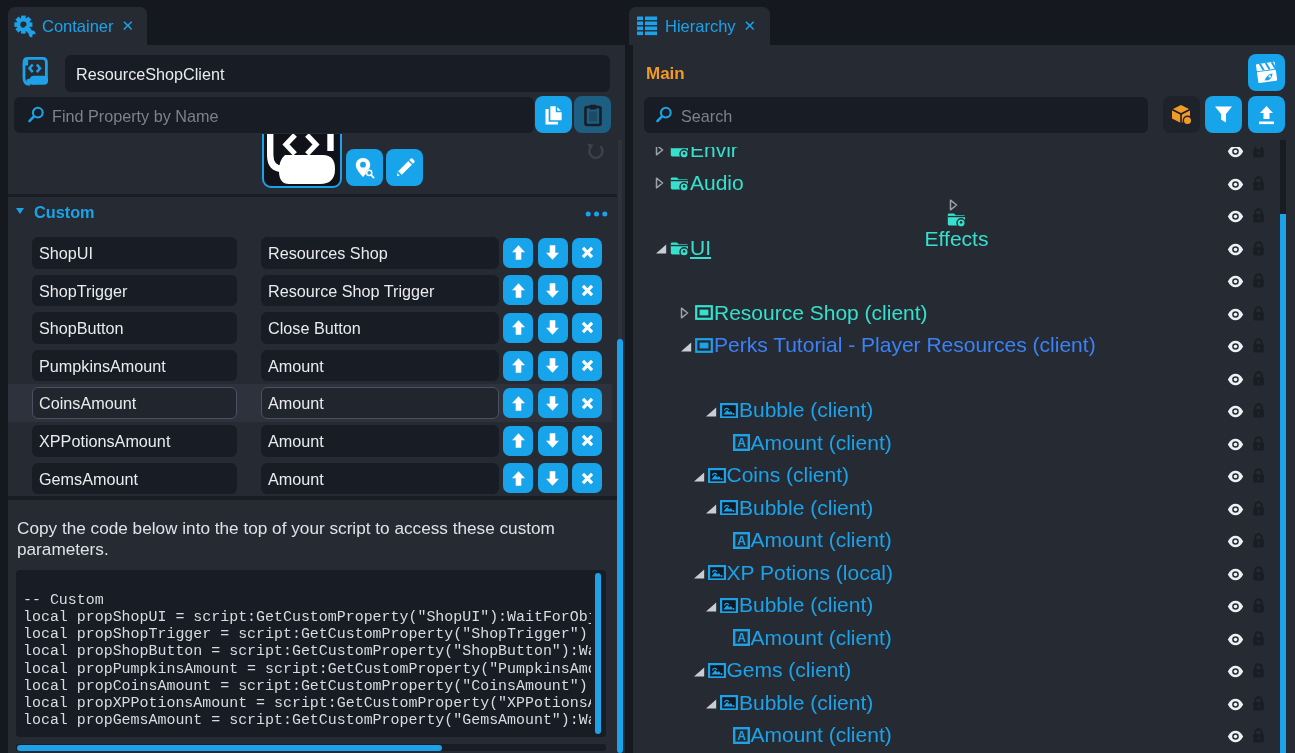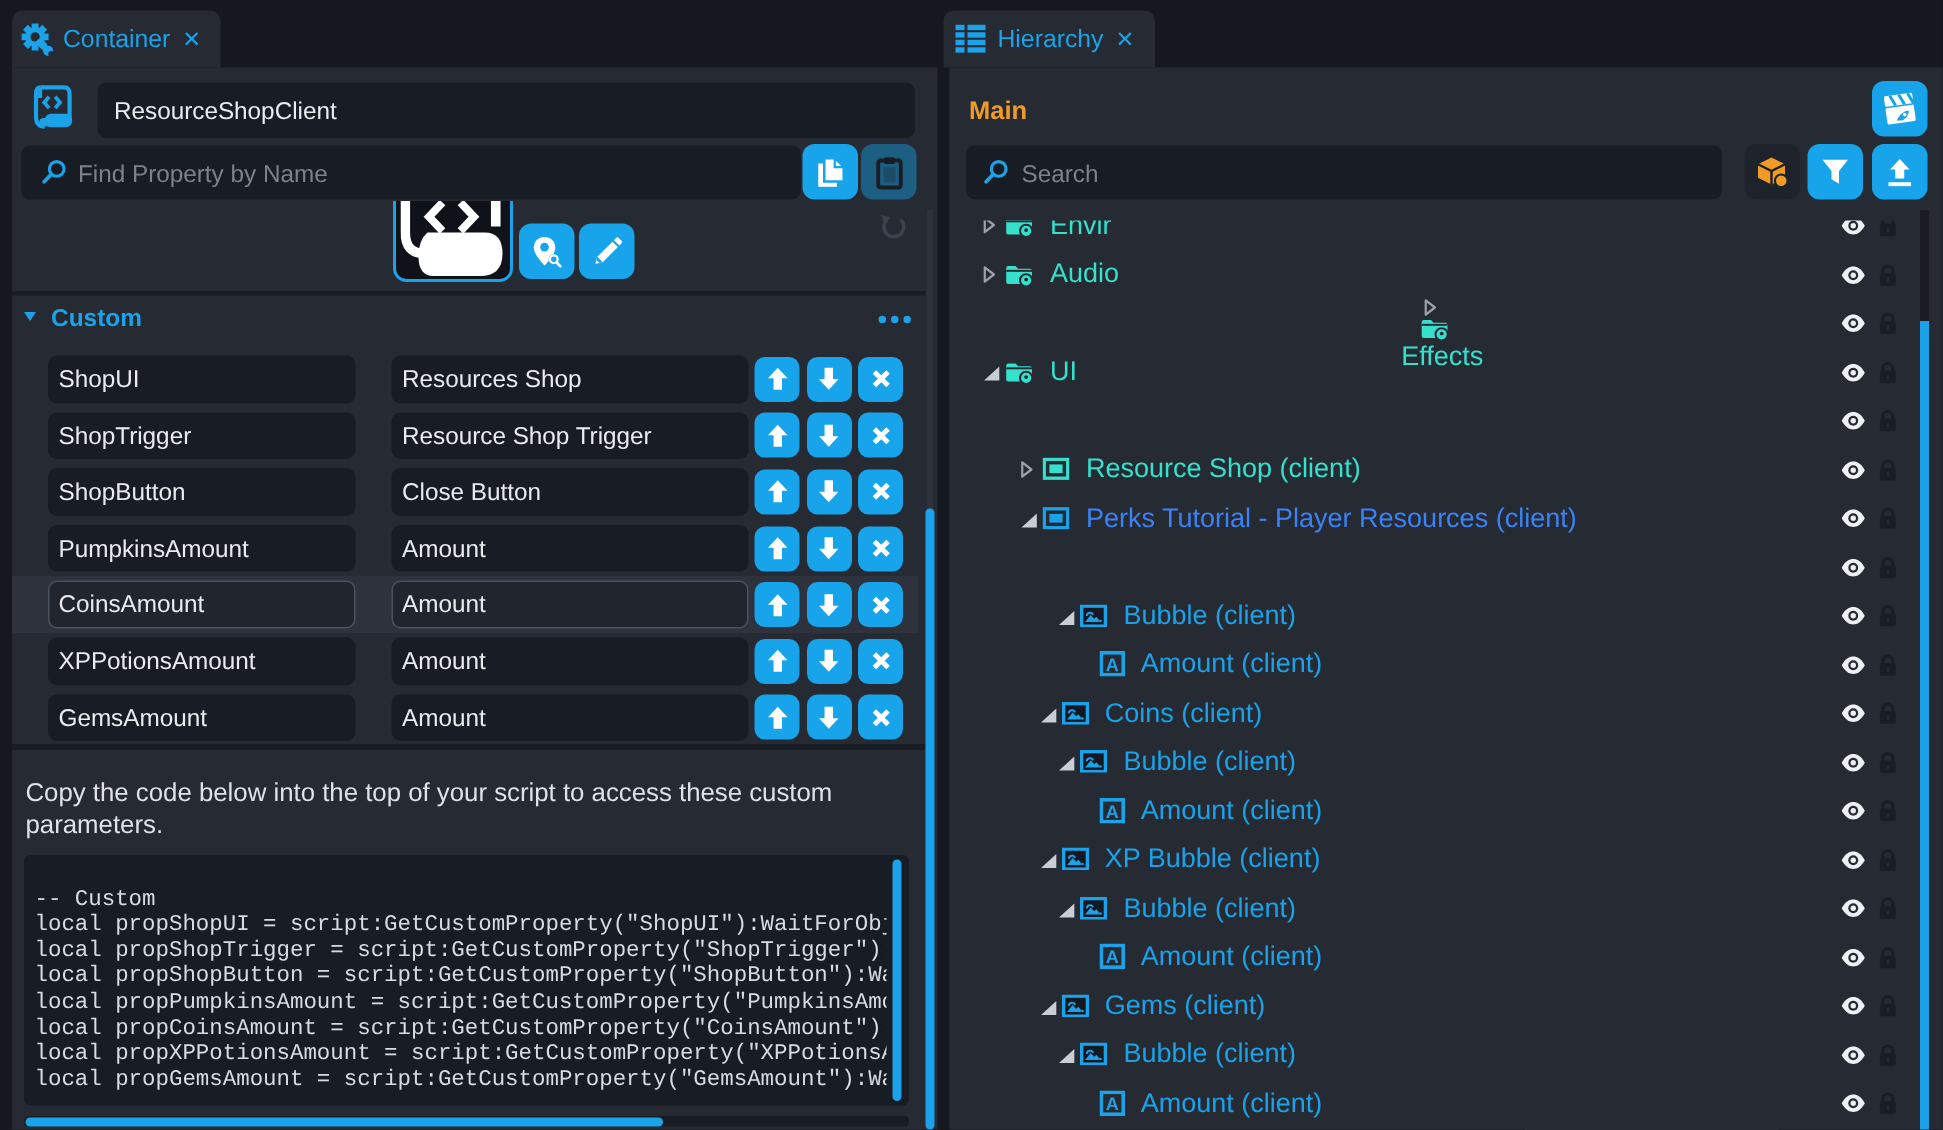--- a/index.html
+++ b/index.html
@@ -10,21 +10,21 @@
 .tabtxt { color:#1ba2e8; font-size:16.5px; }
 .tabx { color:#1ba2e8; font-size:15px; }
 .inp { position:absolute; background:#181c24; border-radius:6px; }
 .btn { position:absolute; width:37px; height:37px; border-radius:8px;
   background:#18a4ea; display:flex; align-items:center; justify-content:center; }
 .sbtn { position:absolute; width:30px; height:30px; border-radius:7px;
   background:#18a4ea; display:flex; align-items:center; justify-content:center; }
 .ph { color:#7b828c; font-size:16.2px; }
 .itxt { color:#e9ebee; font-size:16.2px; }
 .trow { position:absolute; height:32.5px; display:flex; align-items:center; }
-.tlbl { font-size:18px; margin-left:11px; white-space:nowrap; }
+.tlbl { font-size:21px; margin-left:1px; white-space:nowrap; }
 </style></head><body>
 <div class="panel" style="left:8px;top:45px;width:617px;height:708px;"></div>
 <div class="tab" style="left:8px;width:139px;padding-left:5px;">
     <svg width="24" height="24" viewBox="0 0 24 24" style="">
       <circle cx="10.4" cy="10.6" r="6.6" fill="#1ba2e8"></circle>
       <line x1="14.8" y1="10.6" x2="19.4" y2="10.6" stroke="#1ba2e8" stroke-width="4.6"></line>
       <line x1="13.5" y1="13.7" x2="16.8" y2="17.0" stroke="#1ba2e8" stroke-width="4.6"></line>
       <line x1="10.4" y1="15.0" x2="10.4" y2="19.6" stroke="#1ba2e8" stroke-width="4.6"></line>
       <line x1="7.3" y1="13.7" x2="4.0" y2="17.0" stroke="#1ba2e8" stroke-width="4.6"></line>
       <line x1="6.0" y1="10.6" x2="1.4" y2="10.6" stroke="#1ba2e8" stroke-width="4.6"></line>
@@ -400,21 +400,21 @@
       </span>
       <span style="display:flex;">
         <svg width="19" height="16" viewBox="0 0 19 16" style="">
           <path d="M0.8 3.8 Q0.8 2.4 2.2 2.4 H7 L8.8 4.2 H16.6 Q18 4.2 18 5.6 V13 Q18 14.4 16.6 14.4 H2.2 Q0.8 14.4 0.8 13 Z" fill="#35e0cd"></path>
           <rect x="0.8" y="4.9" width="17.2" height="1.3" fill="#262a33"></rect>
           <circle cx="14.1" cy="11.9" r="4.1" fill="#35e0cd" stroke="#262a33" stroke-width="1.4"></circle>
           <circle cx="14.1" cy="11.4" r="1.3" fill="#262a33"></circle>
           <path d="M14.1 15.2 L12.5 12.7 H15.7 Z" fill="#35e0cd"></path>
         </svg>
       </span>
-      <span class="tlbl" style="color:#35e0cd;">UI</span>
+      <span class="tlbl" style="color:#35e0cd;text-decoration:underline;">UI</span>
     </div>
     <div class="abs" style="left:594px;top:94.75px;"><svg width="17" height="13" viewBox="0 0 17 13" style="">
         <path d="M0.8 6.5 C3.2 2.2 5.7 0.7 8.5 0.7 C11.3 0.7 13.8 2.2 16.2 6.5 C13.8 10.8 11.3 12.3 8.5 12.3 C5.7 12.3 3.2 10.8 0.8 6.5 Z" fill="#eef1f4"></path>
         <circle cx="8.5" cy="6.5" r="3.3" fill="#262a33"></circle>
         <circle cx="8.5" cy="6.5" r="1.8" fill="#eef1f4"></circle>
       </svg></div>
     <div class="abs" style="left:619px;top:92.75px;"><svg width="13" height="16" viewBox="0 0 13 16" style="">
         <path d="M3.2 8 V5.6 A3.3 3.3 0 0 1 9.8 5.6 V8" fill="none" stroke="#191d24" stroke-width="2"></path>
         <rect x="1.2" y="7.2" width="10.6" height="8.3" rx="1.4" fill="#191d24"></rect>
         <rect x="5.9" y="9.8" width="1.4" height="3" fill="#262b34"></rect>
@@ -620,21 +620,21 @@
         </svg>
       </span>
       <span style="display:flex;">
         <svg width="18" height="15" viewBox="0 0 18 15" style="">
           <rect x="1.1" y="1.1" width="15.8" height="13.3" fill="#141820" stroke="#1ba2e8" stroke-width="2.2"></rect>
           <path d="M3.4 11.6 L7.1 7.0 L9.5 9.5 L10.9 8.1 L12.6 10.2 L12.6 11.6 Z" fill="#1ba2e8"></path>
           <path d="M4.6 7.6 A2.1 2.1 0 0 1 8.7 6.9" fill="none" stroke="#1ba2e8" stroke-width="1.3"></path>
           <circle cx="13.6" cy="11" r="0.9" fill="#1ba2e8"></circle>
         </svg>
       </span>
-      <span class="tlbl" style="color:#1ba2e8;">XP Bubble (client)</span>
+      <span class="tlbl" style="color:#1ba2e8;">XP Potions (local)</span>
     </div>
     <div class="abs" style="left:594px;top:419.75px;"><svg width="17" height="13" viewBox="0 0 17 13" style="">
         <path d="M0.8 6.5 C3.2 2.2 5.7 0.7 8.5 0.7 C11.3 0.7 13.8 2.2 16.2 6.5 C13.8 10.8 11.3 12.3 8.5 12.3 C5.7 12.3 3.2 10.8 0.8 6.5 Z" fill="#eef1f4"></path>
         <circle cx="8.5" cy="6.5" r="3.3" fill="#262a33"></circle>
         <circle cx="8.5" cy="6.5" r="1.8" fill="#eef1f4"></circle>
       </svg></div>
     <div class="abs" style="left:619px;top:417.75px;"><svg width="13" height="16" viewBox="0 0 13 16" style="">
         <path d="M3.2 8 V5.6 A3.3 3.3 0 0 1 9.8 5.6 V8" fill="none" stroke="#191d24" stroke-width="2"></path>
         <rect x="1.2" y="7.2" width="10.6" height="8.3" rx="1.4" fill="#191d24"></rect>
         <rect x="5.9" y="9.8" width="1.4" height="3" fill="#262b34"></rect>

